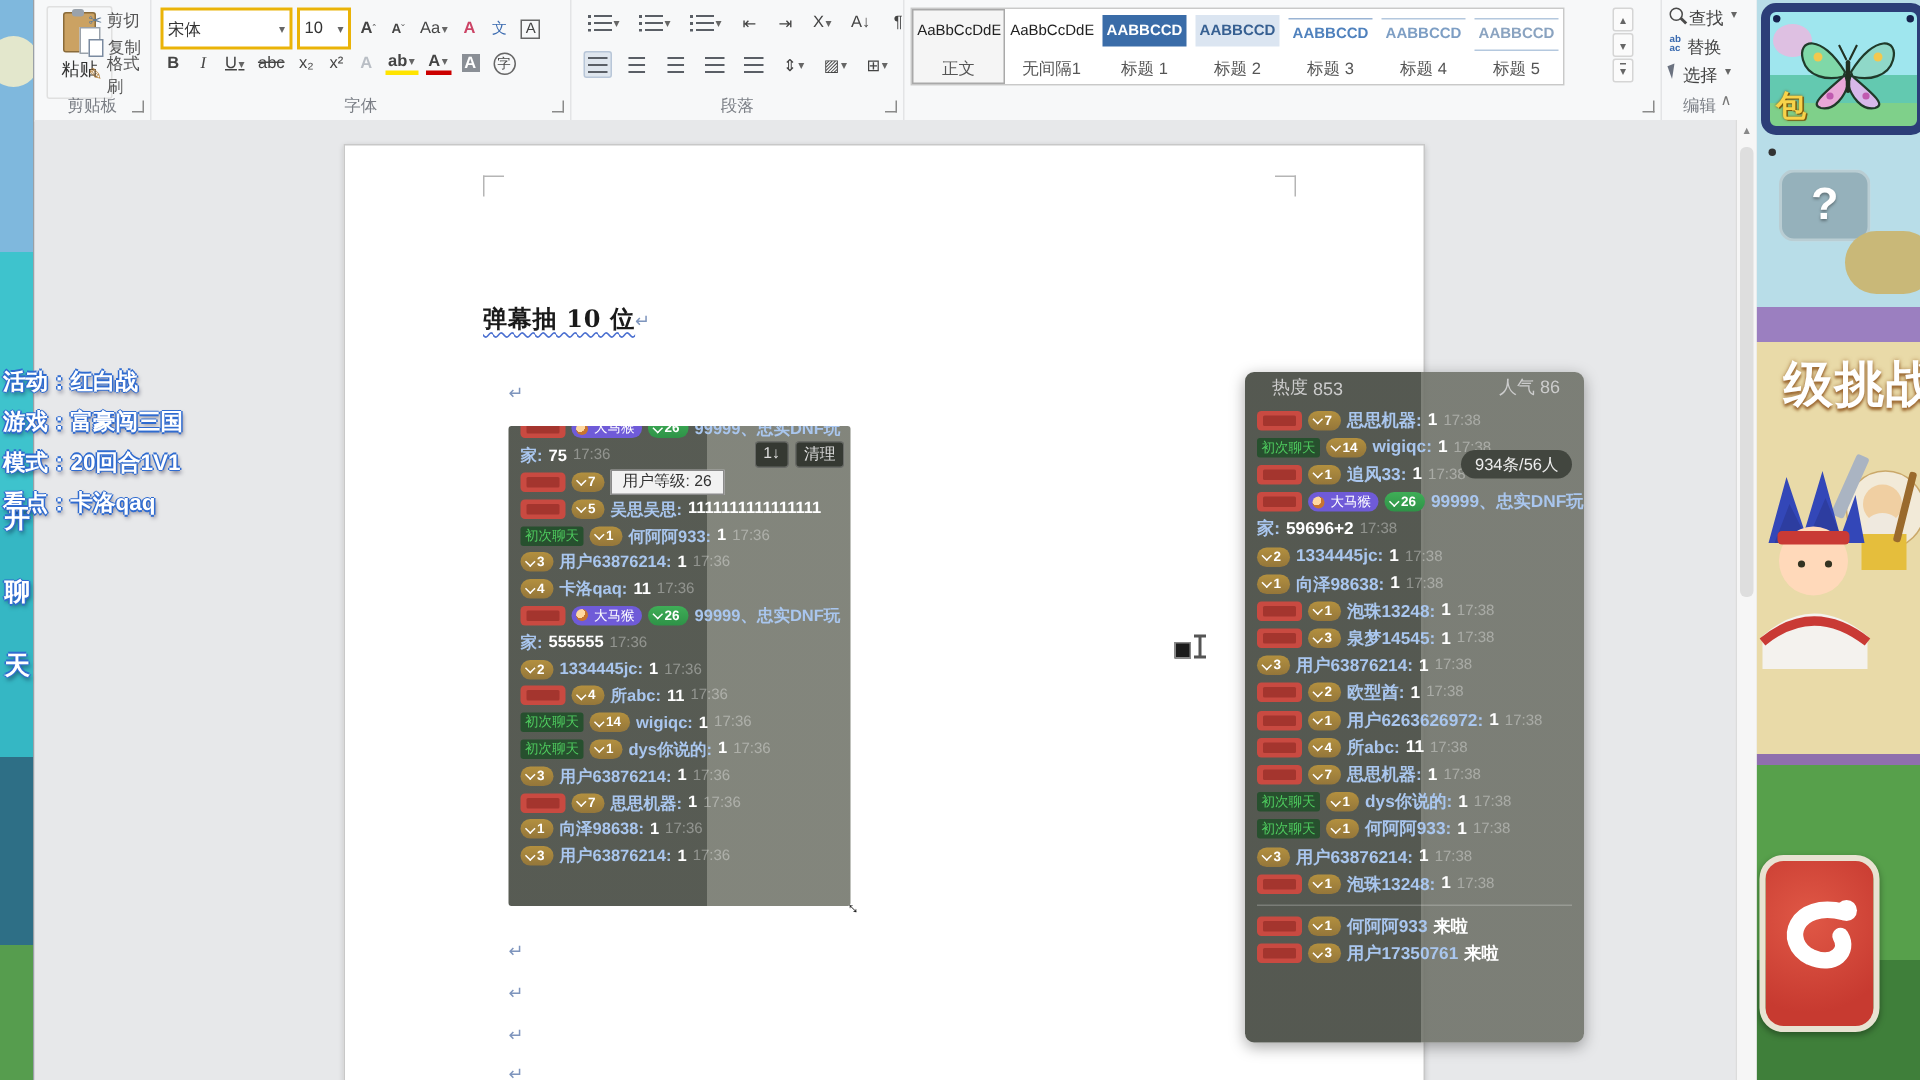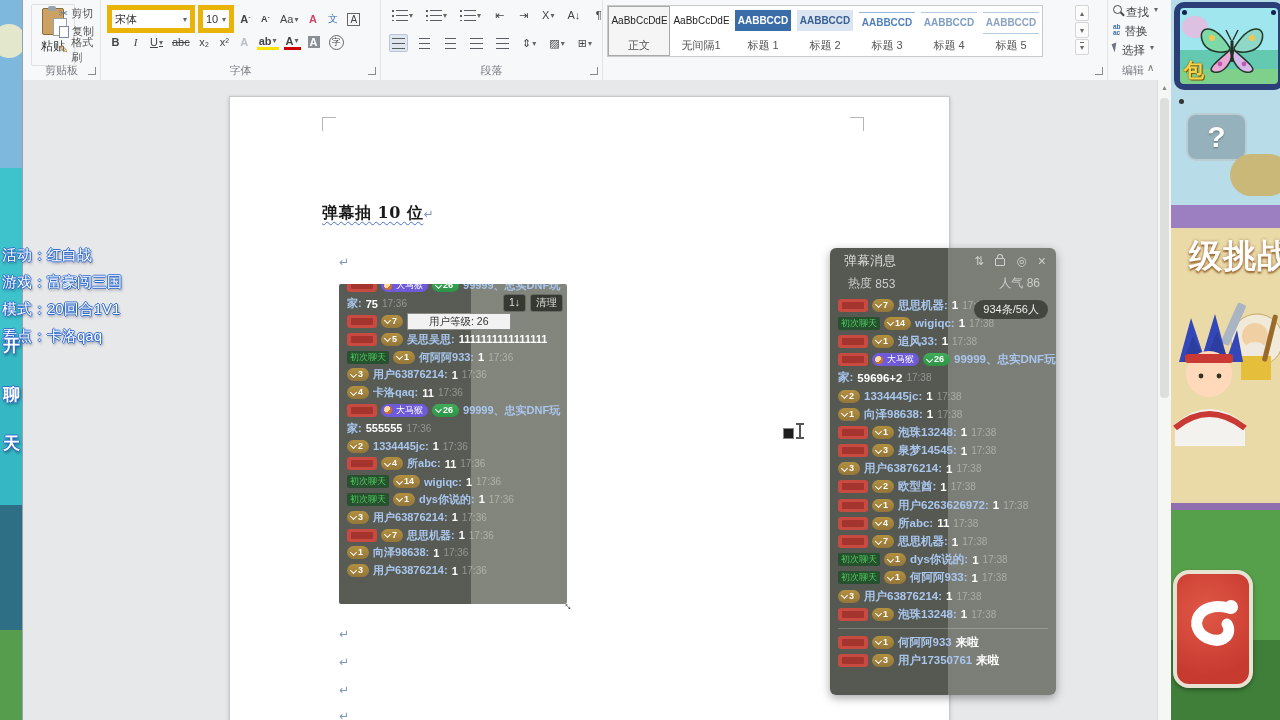--- a/index.html
+++ b/index.html
@@ -34,21 +34,21 @@
 
   
   .word{left:22px;top:0;width:1149px;height:720px;background:#e7e8ea;z-index:1;border-left:1px solid #9aa0a6;box-sizing:border-box}
   .ribbon{position:absolute;left:0;top:0;width:100%;height:80px;background:#f7f8f9;border-bottom:1px solid #d4d5d8}
   .grp{position:absolute;top:0;height:80px;border-right:1px solid #e3e4e6;box-sizing:border-box}
   .glabel{position:absolute;bottom:2px;left:0;width:100%;text-align:center;font-size:11px;color:#7a7e85}
   .launcher{position:absolute;right:4px;bottom:5px;width:7px;height:7px;border-right:1px solid #8a8a8a;border-bottom:1px solid #8a8a8a}
   .rb{height:18px;min-width:17px;padding:0 2px;display:inline-flex;align-items:center;justify-content:center;
       font-size:11px;color:#444;border:1px solid transparent;border-radius:2px;box-sizing:border-box}
   .dd{font-size:8px;color:#666;margin-left:1px}
-  .combo{display:inline-flex;align-items:center;justify-content:space-between;background:#fff;border:5px solid #eab308;
+  .combo{display:inline-flex;align-items:center;justify-content:space-between;background:#fff;border:2px solid #eab308;
       height:28px;font-size:11px;color:#333;padding:4px 3px;box-sizing:border-box}
   .rowline{position:absolute;display:flex;align-items:center;gap:3px}
 
   .paste-btn{position:absolute;left:8px;top:4px;width:42px;height:60px;display:flex;flex-direction:column;align-items:center;
       justify-content:flex-start;gap:3px;font-size:12px;color:#333;border:1px solid #e0e0e0;border-radius:2px}
   .clipboard-icon{width:20px;height:25px;background:#cba263;border:1px solid #8a6b3a;border-radius:2px;position:relative;margin-top:3px}
   .clipboard-icon:before{content:"";position:absolute;left:5px;top:-3px;width:8px;height:5px;background:#9aa2ab;border-radius:2px}
   .clipboard-icon:after{content:"";position:absolute;right:-4px;bottom:-2px;width:12px;height:16px;background:#fff;border:1px solid #9aa2ab}
   .sbtn{display:flex;align-items:center;gap:3px;font-size:11px;color:#555;height:17px}
   .ic{font-size:11px;color:#5f7a96}
@@ -121,21 +121,21 @@
   .monkey:before{content:"";position:absolute;left:3px;top:2.5px;width:8px;height:8px;border-radius:50%;
      background:radial-gradient(circle at 35% 35%,#ffd9a0 0 42%,#c8742f 43%)}
   .lvl{background:linear-gradient(180deg,#b3903f,#94763a);color:#fff;font-size:9px;font-weight:bold;padding:0 6px 0 4px;
      line-height:13px;border-radius:7px;display:flex;align-items:center;gap:2px;flex:none}
   .lvl.green{background:linear-gradient(180deg,#3fae57,#2e9247)}
   .car{width:4px;height:4px;border-left:1.5px solid #fff;border-bottom:1.5px solid #fff;transform:rotate(-45deg);margin-top:-1px}
   .user{color:#a9c6ee;font-weight:bold}
   .msg{color:#fff;font-weight:bold}
   .time{color:rgba(255,255,255,.35);font-size:10px}
   .t-only{color:rgba(255,255,255,.45);font-size:10px}
-  .tooltip{background:#f2f2f2;border:1px solid #8a8a8a;color:#333;font-size:10.5px;padding:0 21px;line-height:15px}
+  .tooltip{background:#f2f2f2;border:1px solid #8a8a8a;color:#333;font-size:10.5px;padding:0 7px;line-height:15px}
 
   .chatimg{position:absolute;left:109px;top:187px;width:228px;height:320px;border-radius:2px;overflow:hidden;
      background:linear-gradient(90deg,rgba(82,86,78,.97) 0 58%,rgba(120,123,113,.92) 58%)}
   .chatimg .rows{margin-top:-7px}
   .chat-toolbar{position:absolute;right:4px;top:10px;display:flex;gap:4px;z-index:2}
   .cbtn{background:rgba(40,43,38,.85);color:#ddd;font-size:10.5px;padding:1px 5px;border-radius:3px;border:1px solid rgba(255,255,255,.25)}
 
   
   .panel{left:830px;top:248px;width:226px;height:447px;z-index:5;border-radius:6px;overflow:hidden;
      background:linear-gradient(90deg,rgba(76,80,72,.95) 0 52%,rgba(112,115,106,.9) 52%);
@@ -144,21 +144,21 @@
   .phead{display:flex;align-items:center;height:25px;padding:0 10px 0 14px;color:#ddd;font-size:13px}
   .picons{margin-left:auto;display:flex;align-items:center;gap:11px;color:#cfcfcf;font-size:12px}
   .lock-ic{width:8px;height:6px;border:1.3px solid #cfcfcf;border-radius:1px;position:relative;margin-top:3px}
   .lock-ic:before{content:"";position:absolute;top:-5px;left:1px;width:4px;height:4px;border:1.3px solid #cfcfcf;border-bottom:none;border-radius:3px 3px 0 0}
   .pstats{display:flex;align-items:center;padding:2px 16px 4px 18px;color:#ccc;font-size:12px}
   .pstats .right{margin-left:auto}
   .counter{position:absolute;right:8px;top:52px;background:#42463f;color:#eee;font-size:11px;padding:2px 9px;border-radius:10px;z-index:3}
   .pdivider{height:1px;background:rgba(255,255,255,.22);margin:5px 8px 4px}
 
   
-  .ov-lines{left:2px;top:241px;z-index:10;font-size:15px;font-weight:normal;color:#fff;line-height:27px;white-space:nowrap}
+  .ov-lines{left:2px;top:241px;z-index:10;font-size:15px;font-weight:bold;color:#fff;line-height:27px;white-space:nowrap}
   .ov-lines div, .v-chars span{text-shadow:-1px 0 0 #2f6bd0,1px 0 0 #2f6bd0,0 -1px 0 #2f6bd0,0 1px 0 #2f6bd0,1px 2px 3px rgba(0,0,40,.55)}
   .v-chars{left:3px;top:334px;z-index:10;display:flex;flex-direction:column;gap:26px;font-size:17px;font-weight:bold;color:#fff}
 
   
   .scrollbar{position:absolute;right:0;top:80px;width:14px;height:640px;background:#f6f6f6;border-left:1px solid #dcdcdc;box-sizing:border-box}
   .scrollbar .arr{display:block;text-align:center;font-size:7px;color:#888;padding-top:4px}
   .thumb{position:absolute;left:2px;top:18px;width:9px;height:300px;background:#dedede;border-radius:4px}
 </style>
 </head>
 <body>
@@ -688,29 +688,20 @@
     </div>
   </div>
 
   <div class="scrollbar">
     <span class="arr">▲</span>
     <div class="thumb"></div>
   </div>
 </div>
 
 <div class="abs panel">
-  <div class="phead">
-    <span>弹幕消息</span>
-    <span class="picons">
-      <span>⇅</span>
-      <span class="lock-ic"></span>
-      <span>◎</span>
-      <span style="font-size:14px">×</span>
-    </span>
-  </div>
   <div class="pstats">
     <span>热度</span>&nbsp;<span>853</span>
     <span class="right"><span>人气</span>&nbsp;<span>86</span></span>
   </div>
   <div class="counter">934条/56人</div>
 
   <div>
 
   <div class="row">
 

